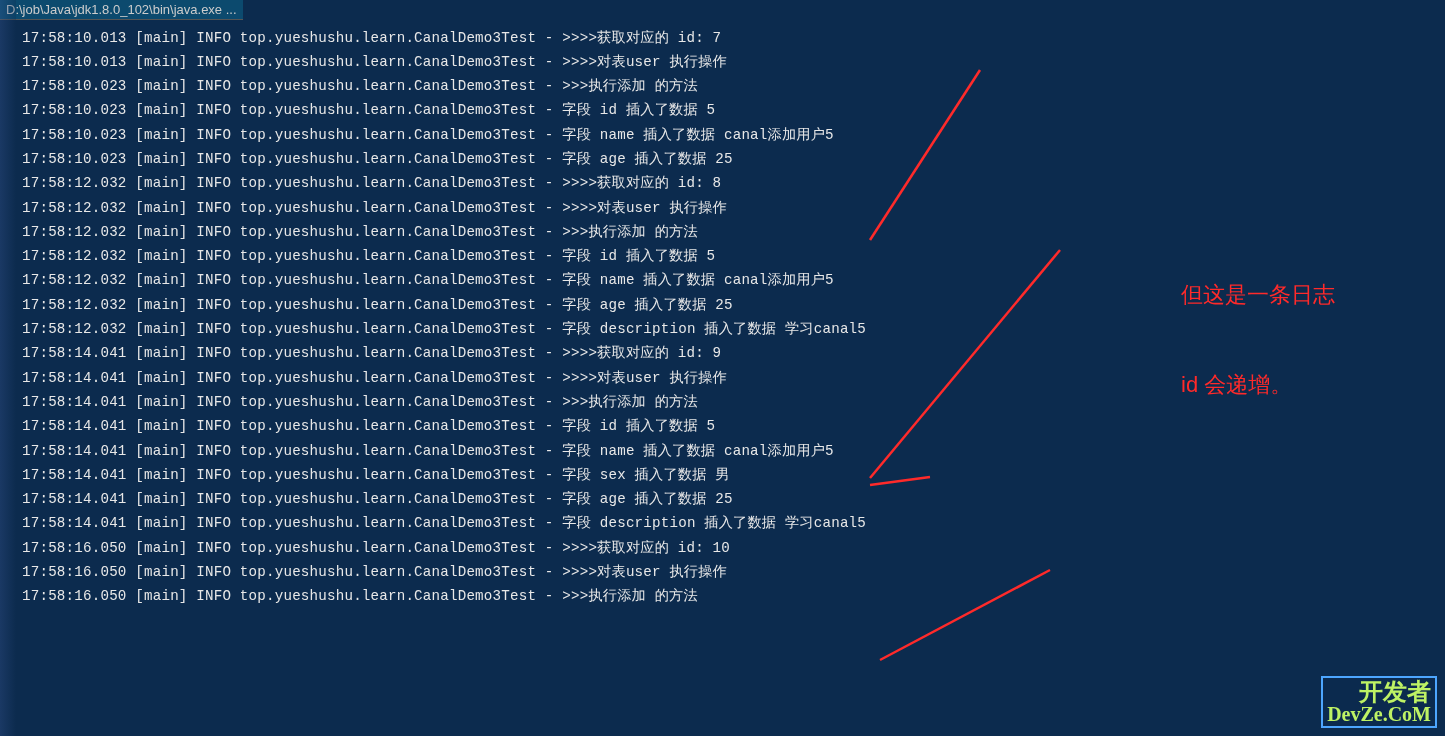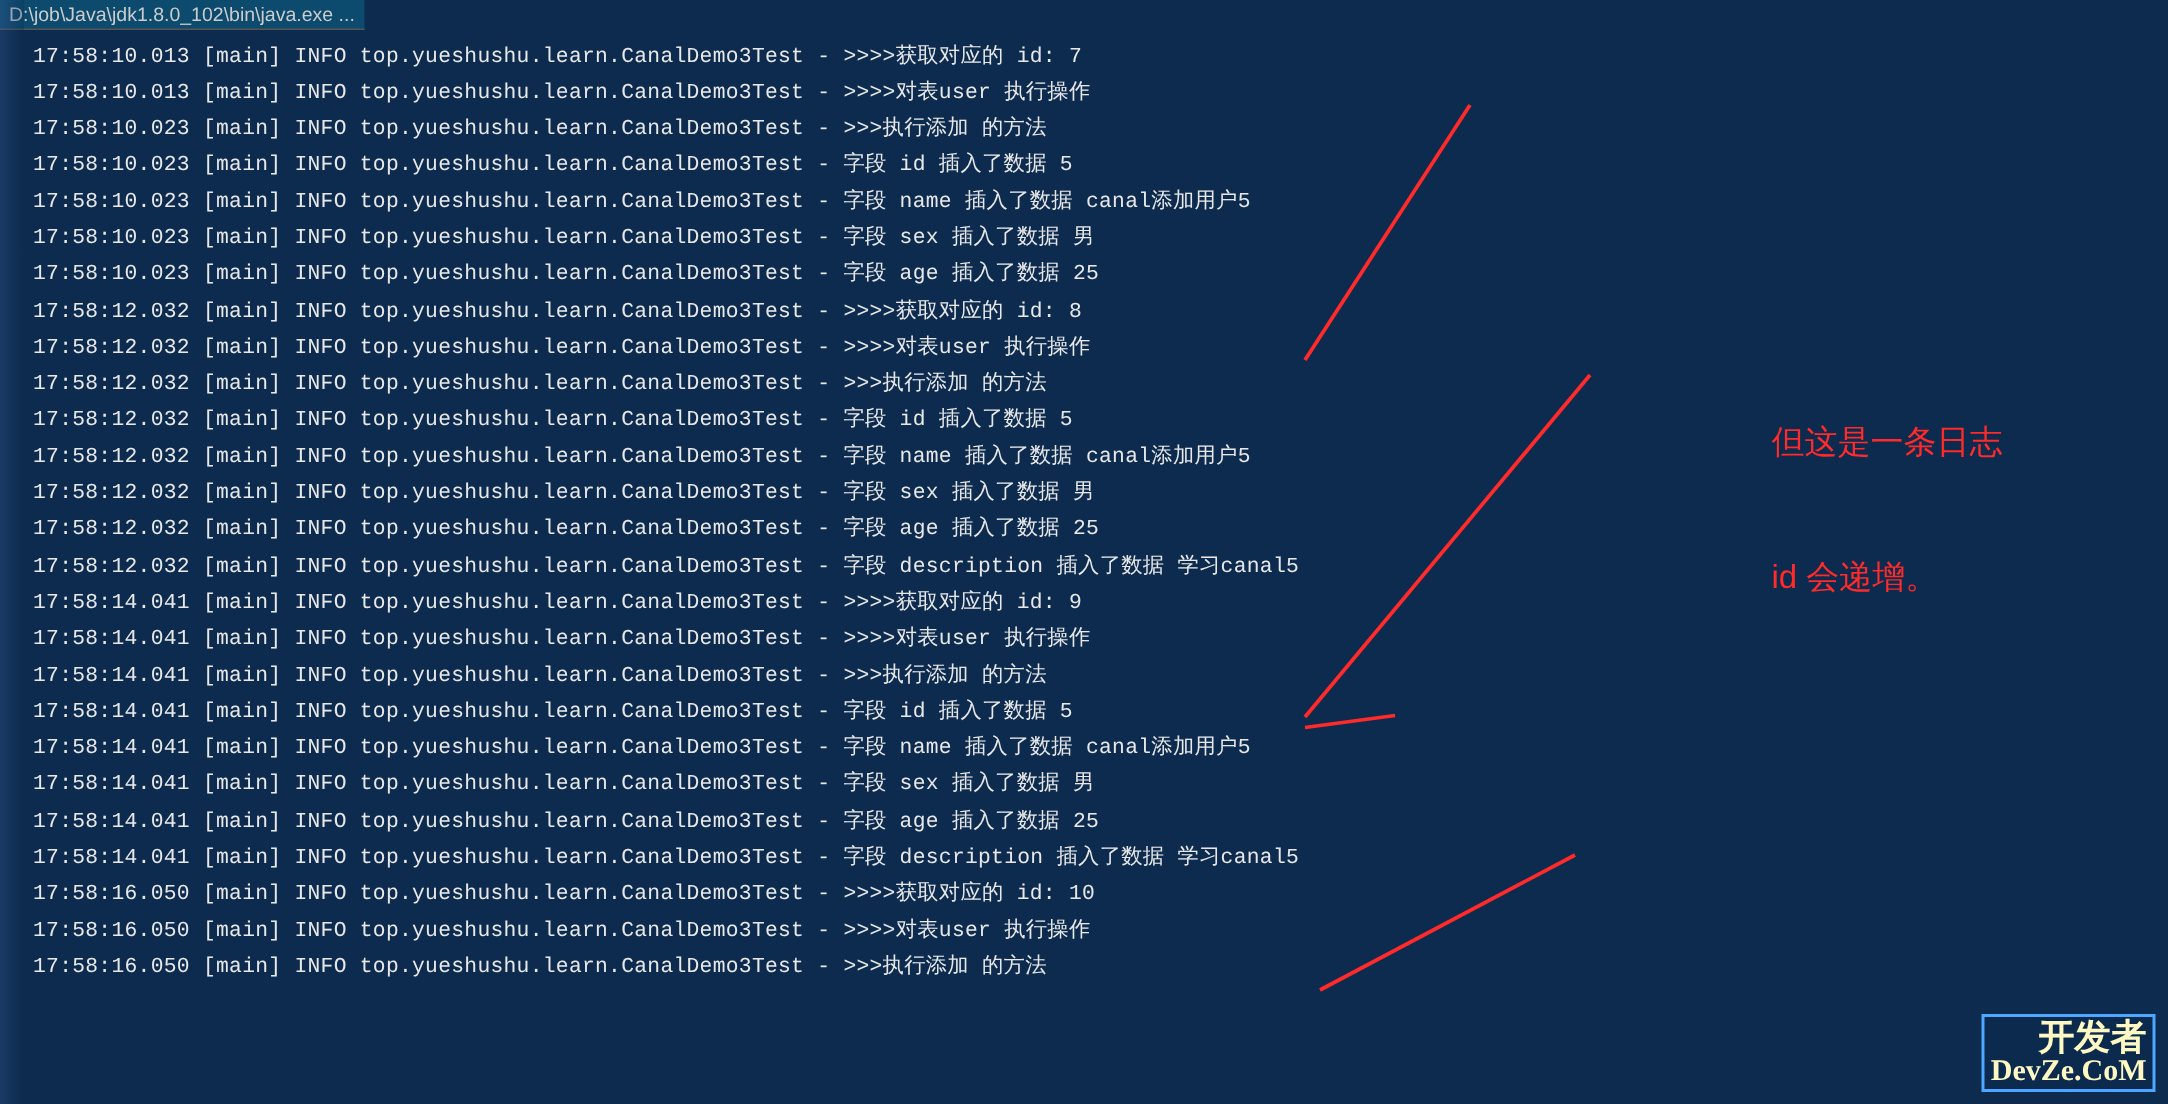--- a/index.html
+++ b/index.html
@@ -54,21 +54,21 @@
       font-family: "Microsoft YaHei", Arial, sans-serif;
       font-size: 22px;
     }
     .annotation-line {
       margin-bottom: 60px;
     }
     .watermark {
       position: absolute;
       right: 8px;
       bottom: 8px;
-      color: #fef9c3;
+      color: #bef264;
       font-family: Arial, sans-serif;
       font-size: 24px;
       font-weight: bold;
       text-align: right;
       line-height: 1;
       border: 2px solid #4da6ff;
       padding: 2px 4px;
       background: rgba(12, 43, 78, 0.7);
     }
     .watermark .line2 {
@@ -98,28 +98,26 @@
 <div class="title-bar">
   <span>D:\job\Java\jdk1.8.0_102\bin\java.exe ...</span>
 </div>
 
 <div class="console" id="console">
     <span class="log-line">17:58:10.013 [main] INFO top.yueshushu.learn.CanalDemo3Test - &gt;&gt;&gt;&gt;获取对应的 id: 7</span>
     <span class="log-line">17:58:10.013 [main] INFO top.yueshushu.learn.CanalDemo3Test - &gt;&gt;&gt;&gt;对表user 执行操作</span>
     <span class="log-line">17:58:10.023 [main] INFO top.yueshushu.learn.CanalDemo3Test - &gt;&gt;&gt;执行添加 的方法</span>
     <span class="log-line">17:58:10.023 [main] INFO top.yueshushu.learn.CanalDemo3Test - 字段 id 插入了数据 5</span>
     <span class="log-line">17:58:10.023 [main] INFO top.yueshushu.learn.CanalDemo3Test - 字段 name 插入了数据 canal添加用户5</span>
-    <span class="log-line">17:58:10.023 [main] INFO top.yueshushu.learn.CanalDemo3Test - 字段 sex 插入了数据 男</span>
     <span class="log-line">17:58:10.023 [main] INFO top.yueshushu.learn.CanalDemo3Test - 字段 age 插入了数据 25</span>
     <span class="log-line">17:58:12.032 [main] INFO top.yueshushu.learn.CanalDemo3Test - &gt;&gt;&gt;&gt;获取对应的 id: 8</span>
     <span class="log-line">17:58:12.032 [main] INFO top.yueshushu.learn.CanalDemo3Test - &gt;&gt;&gt;&gt;对表user 执行操作</span>
     <span class="log-line">17:58:12.032 [main] INFO top.yueshushu.learn.CanalDemo3Test - &gt;&gt;&gt;执行添加 的方法</span>
     <span class="log-line">17:58:12.032 [main] INFO top.yueshushu.learn.CanalDemo3Test - 字段 id 插入了数据 5</span>
     <span class="log-line">17:58:12.032 [main] INFO top.yueshushu.learn.CanalDemo3Test - 字段 name 插入了数据 canal添加用户5</span>
-    <span class="log-line">17:58:12.032 [main] INFO top.yueshushu.learn.CanalDemo3Test - 字段 sex 插入了数据 男</span>
     <span class="log-line">17:58:12.032 [main] INFO top.yueshushu.learn.CanalDemo3Test - 字段 age 插入了数据 25</span>
     <span class="log-line">17:58:12.032 [main] INFO top.yueshushu.learn.CanalDemo3Test - 字段 description 插入了数据 学习canal5</span>
     <span class="log-line">17:58:14.041 [main] INFO top.yueshushu.learn.CanalDemo3Test - &gt;&gt;&gt;&gt;获取对应的 id: 9</span>
     <span class="log-line">17:58:14.041 [main] INFO top.yueshushu.learn.CanalDemo3Test - &gt;&gt;&gt;&gt;对表user 执行操作</span>
     <span class="log-line">17:58:14.041 [main] INFO top.yueshushu.learn.CanalDemo3Test - &gt;&gt;&gt;执行添加 的方法</span>
     <span class="log-line">17:58:14.041 [main] INFO top.yueshushu.learn.CanalDemo3Test - 字段 id 插入了数据 5</span>
     <span class="log-line">17:58:14.041 [main] INFO top.yueshushu.learn.CanalDemo3Test - 字段 name 插入了数据 canal添加用户5</span>
     <span class="log-line">17:58:14.041 [main] INFO top.yueshushu.learn.CanalDemo3Test - 字段 sex 插入了数据 男</span>
     <span class="log-line">17:58:14.041 [main] INFO top.yueshushu.learn.CanalDemo3Test - 字段 age 插入了数据 25</span>
     <span class="log-line">17:58:14.041 [main] INFO top.yueshushu.learn.CanalDemo3Test - 字段 description 插入了数据 学习canal5</span>

